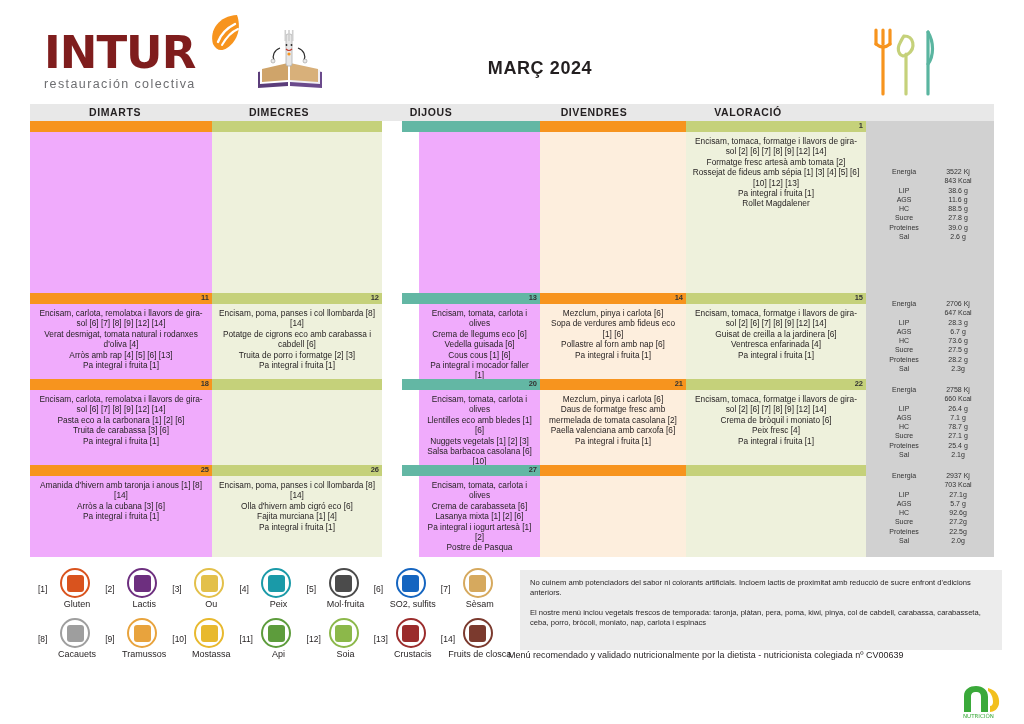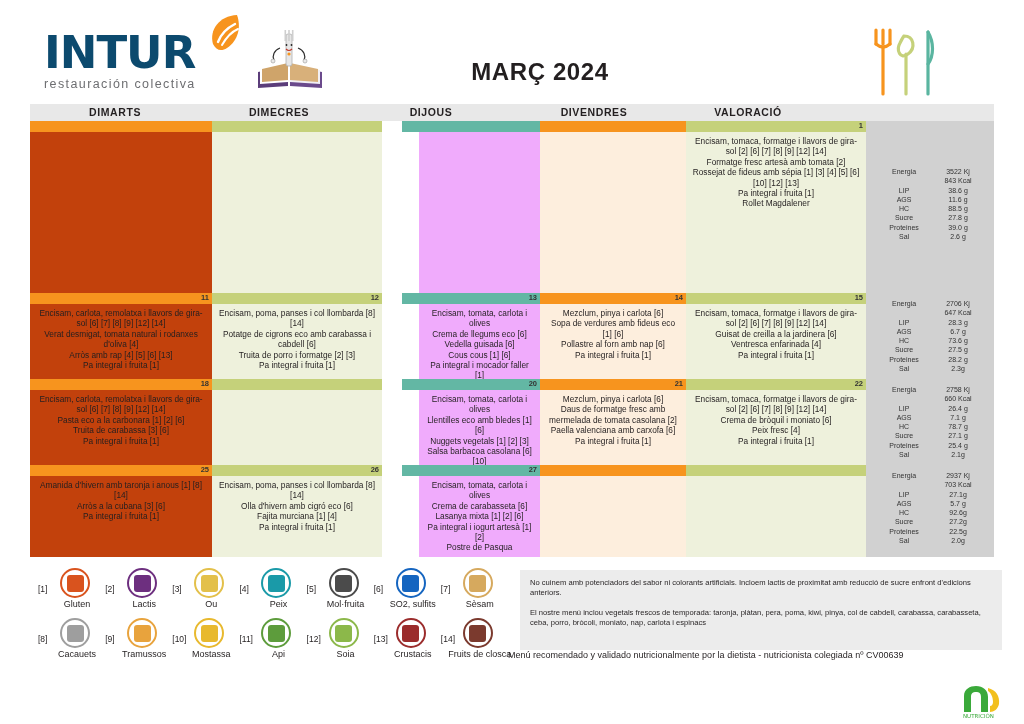--- a/index.html
+++ b/index.html
@@ -22,21 +22,21 @@
   }
   .logo-block {
     position: absolute;
     left: 44px; top: 30px;
     width: 300px;
   }
   .logo-word {
     font-size: 45px;
     letter-spacing: -1px;
     font-weight: bold;
-    color: #0c4a6e;
+    color: #7f1d1d;
     line-height: 46px;
     font-family: "DejaVu Sans", sans-serif;
   }
   .logo-mark {
     position: absolute;
     left: 163px; top: -16px;
     width: 38px; height: 42px;
   }
   .logo-sub {
     font-size: 12.5px;
@@ -47,21 +47,21 @@
   .book-icon {
     position: absolute;
     left: 252px; top: 26px;
     width: 76px; height: 68px;
   }
   .month-title {
     position: absolute;
     left: 360px; top: 58px;
     width: 360px;
     text-align: center;
-    font-size: 24px;
+    font-size: 18px;
     font-weight: bold;
     letter-spacing: 0.6px;
     color: #231f20;
   }
   .cutlery-icon {
     position: absolute;
     left: 866px; top: 26px;
     width: 76px; height: 72px;
   }
 
@@ -115,21 +115,21 @@
     font-size: 8.3px;
     line-height: 10.4px;
     text-align: center;
     padding: 4px 6px 4px 6px;
     box-sizing: border-box;
   }
   .daybody div { white-space: normal; }
 
   
   .t-mon .daybar { background: #f7941e; }
-  .t-mon .daybody { background: #c2410c; }
+  .t-mon .daybody { background: #f0abfc; }
   .t-tue .daybar { background: #c5d17a; }
   .t-tue .daybody { background: #eef1dc; }
   .t-wed .daybar { background: #63b7a4; margin-left: 20px; }
   .t-wed .daybody { background: #f0abfc; margin-left: 37px; }
   .t-thu .daybar { background: #f7941e; }
   .t-thu .daybody { background: #fdeedd; }
   .t-fri .daybar { background: #c5d17a; }
   .t-fri .daybody { background: #eef1dc; }
 
   .valcol {

